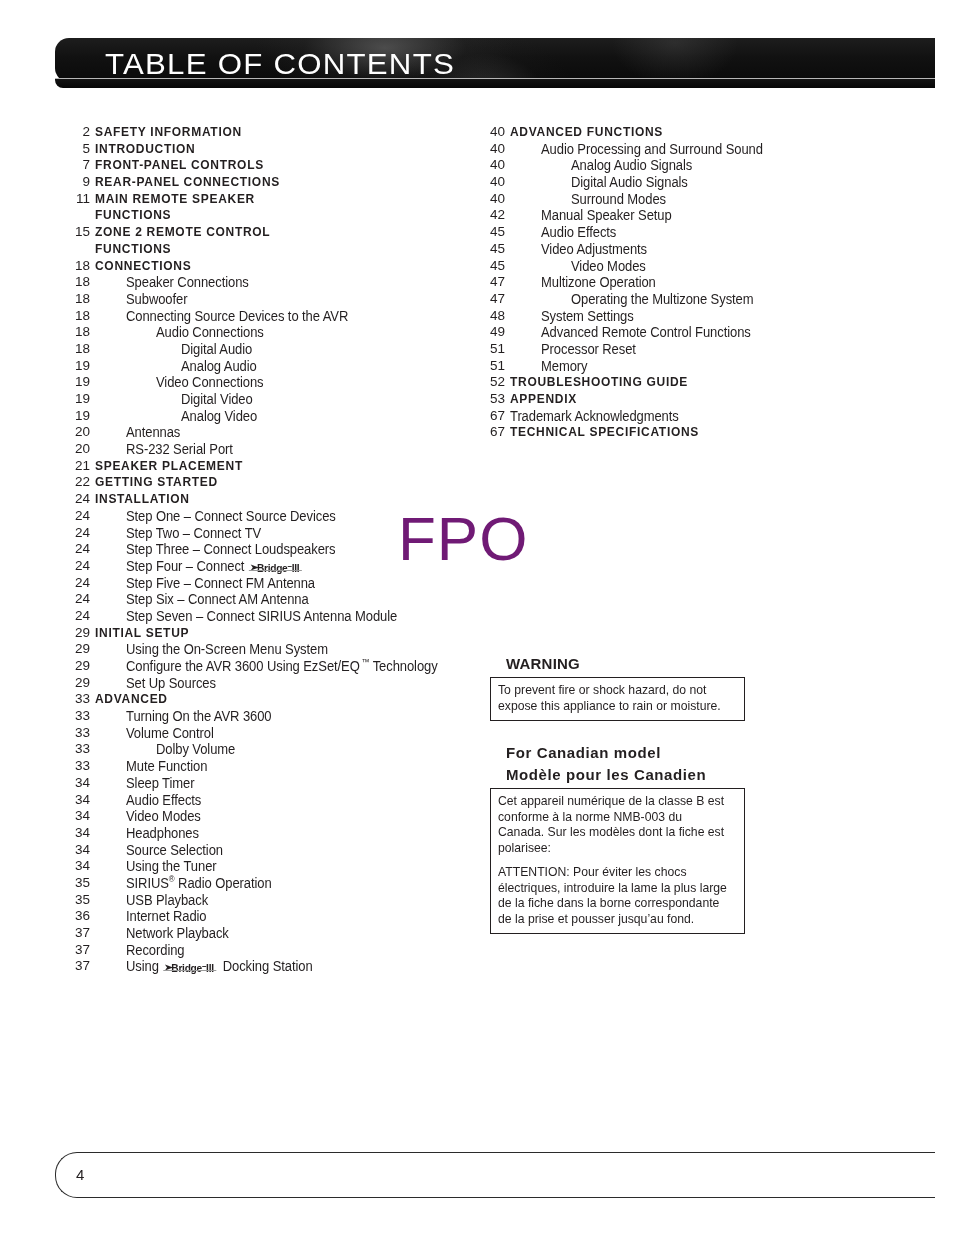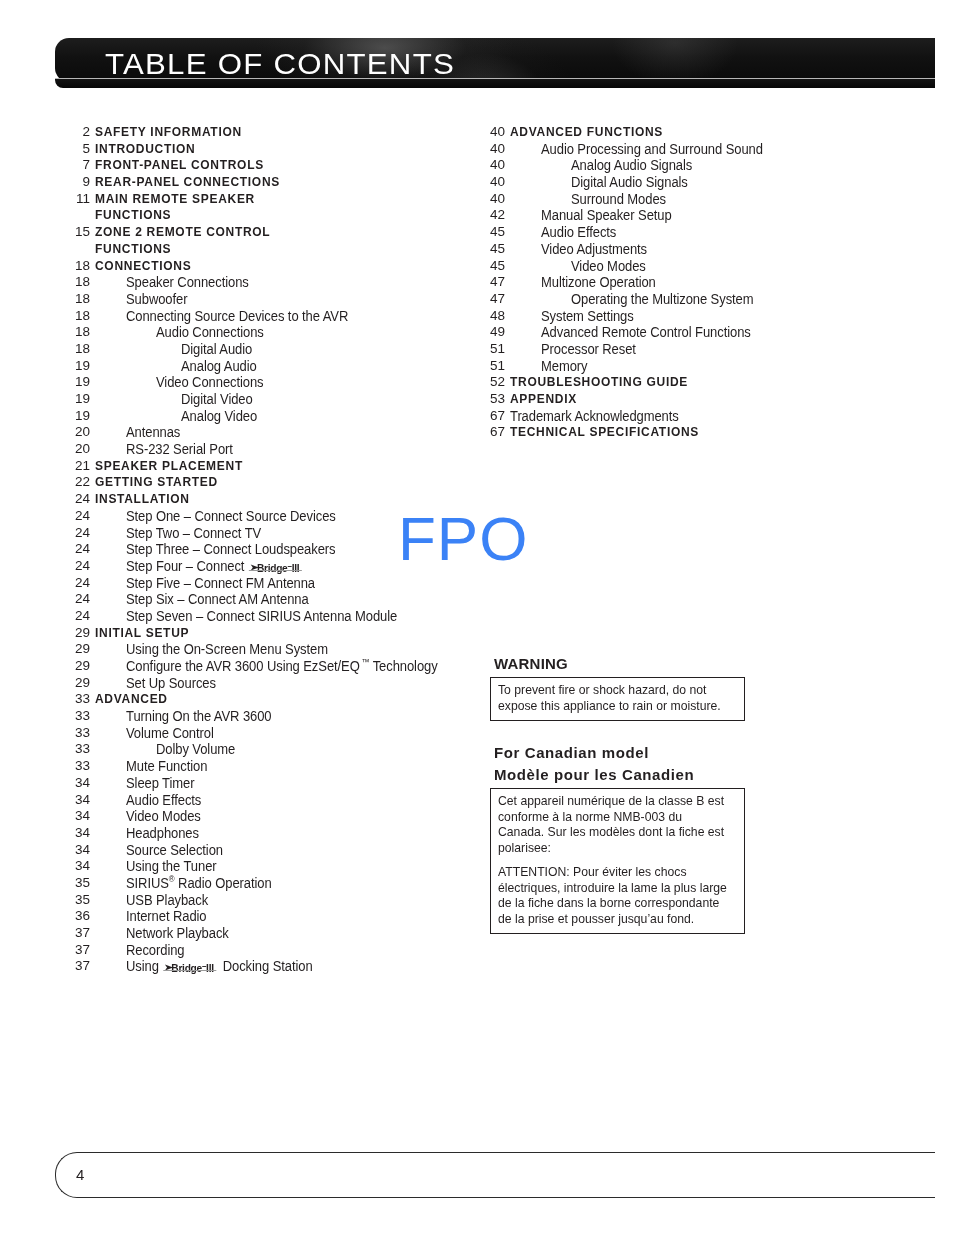--- a/index.html
+++ b/index.html
@@ -188,21 +188,21 @@
   #notices {
     position: absolute;
     left: 490px;
     top: 655px;
     width: 255px;
   }
   .notice-heading {
     font-size: 15px;
     font-weight: bold;
     color: #231f20;
-    margin: 0 0 5px 4px;
+    margin: 0 0 5px 16px;
     letter-spacing: 0.2px;
   }
   .notice-heading.spaced { letter-spacing: 0.6px; }
   .notice-box {
     border: 1px solid #231f20;
     padding: 5px 7px 6px 7px;
     margin-bottom: 23px;
     box-sizing: border-box;
   }
   .notice-box p {
@@ -522,21 +522,21 @@
     <div class="toc-row minor lvl0">
       <span class="toc-page">67</span>
       <span class="toc-label"><span>Trademark Acknowledgments</span></span>
     </div>
     <div class="toc-row major lvl0">
       <span class="toc-page">67</span>
       <span class="toc-label"><span>TECHNICAL SPECIFICATIONS</span></span>
     </div>
   </div>
 
-<div id="fpo-placeholder" style="color: #3b82f6;">FPO</div>
+<div id="fpo-placeholder" style="color: #701a75;">FPO</div>
 
 <div id="notices">
     <div class="notice-heading">WARNING</div>
     <div class="notice-box">
       <p>To prevent fire or shock hazard, do not expose this appliance to rain or moisture.</p>
     </div>
     <div class="notice-heading spaced">For Canadian model</div>
     <div class="notice-heading spaced">Modèle pour les Canadien</div>
     <div class="notice-box">
       <p>Cet appareil numérique de la classe B est conforme à la norme NMB-003 du Canada. Sur les modèles dont la fiche est polarisee:</p>

